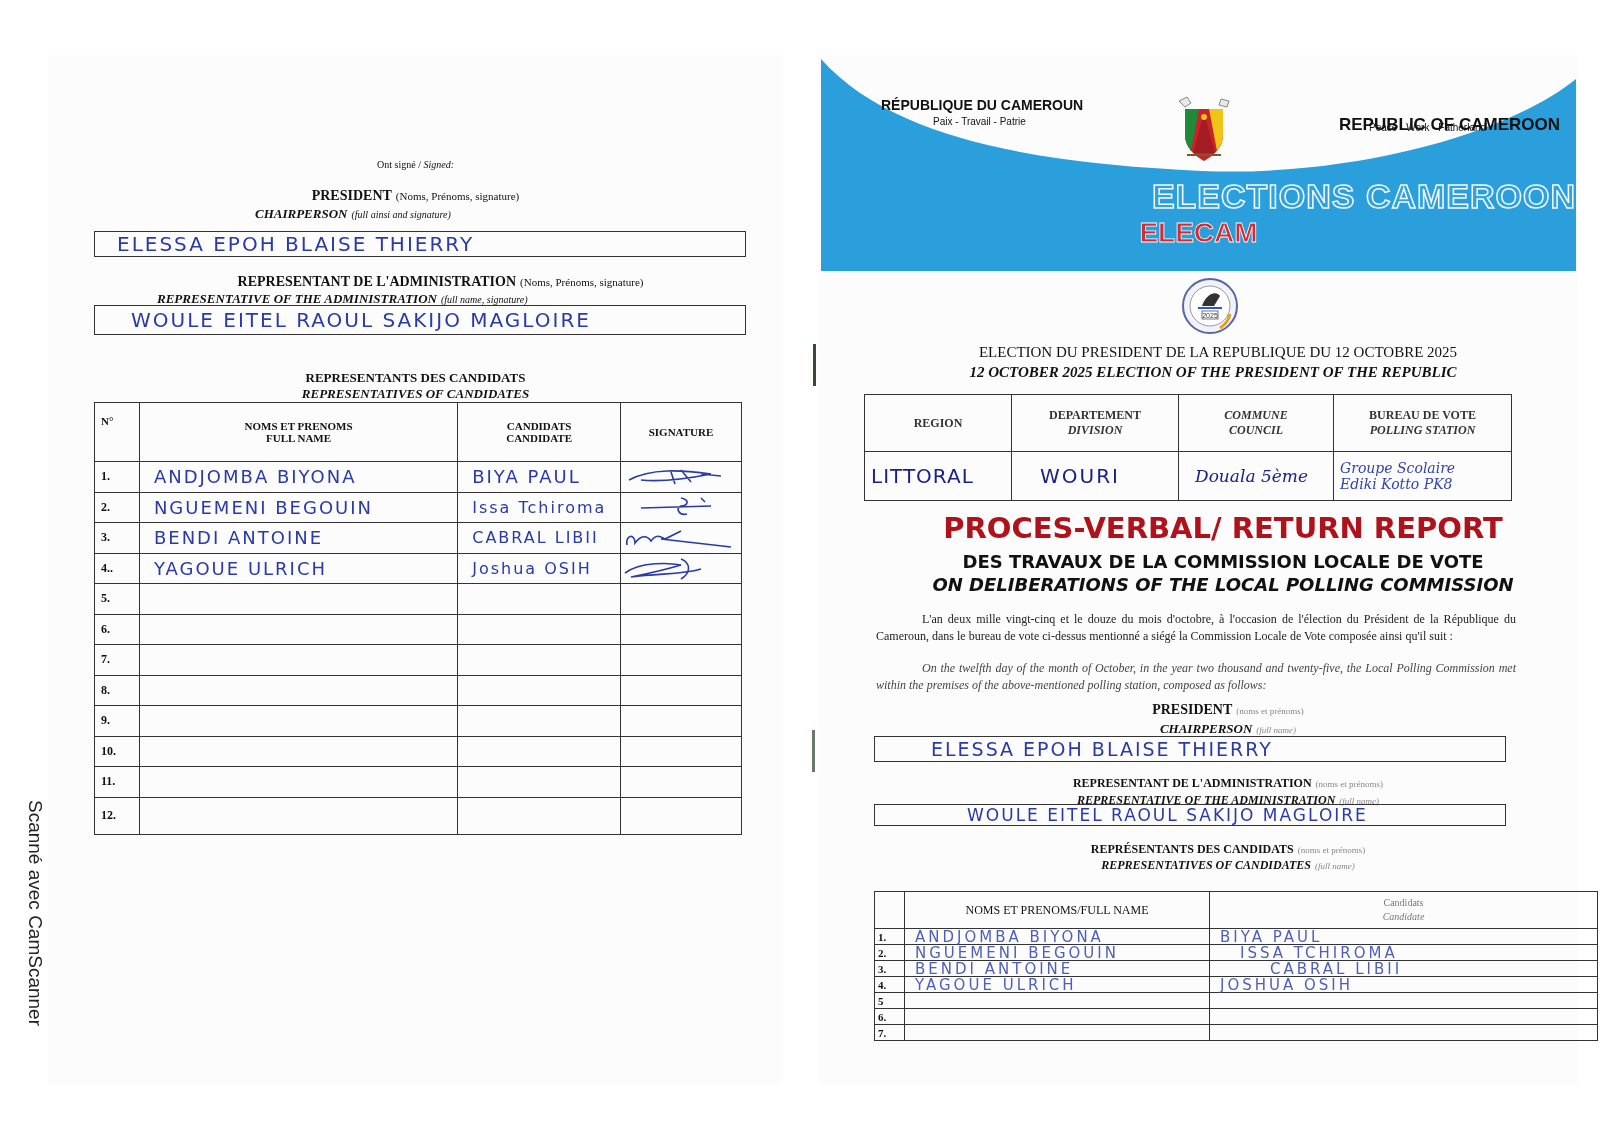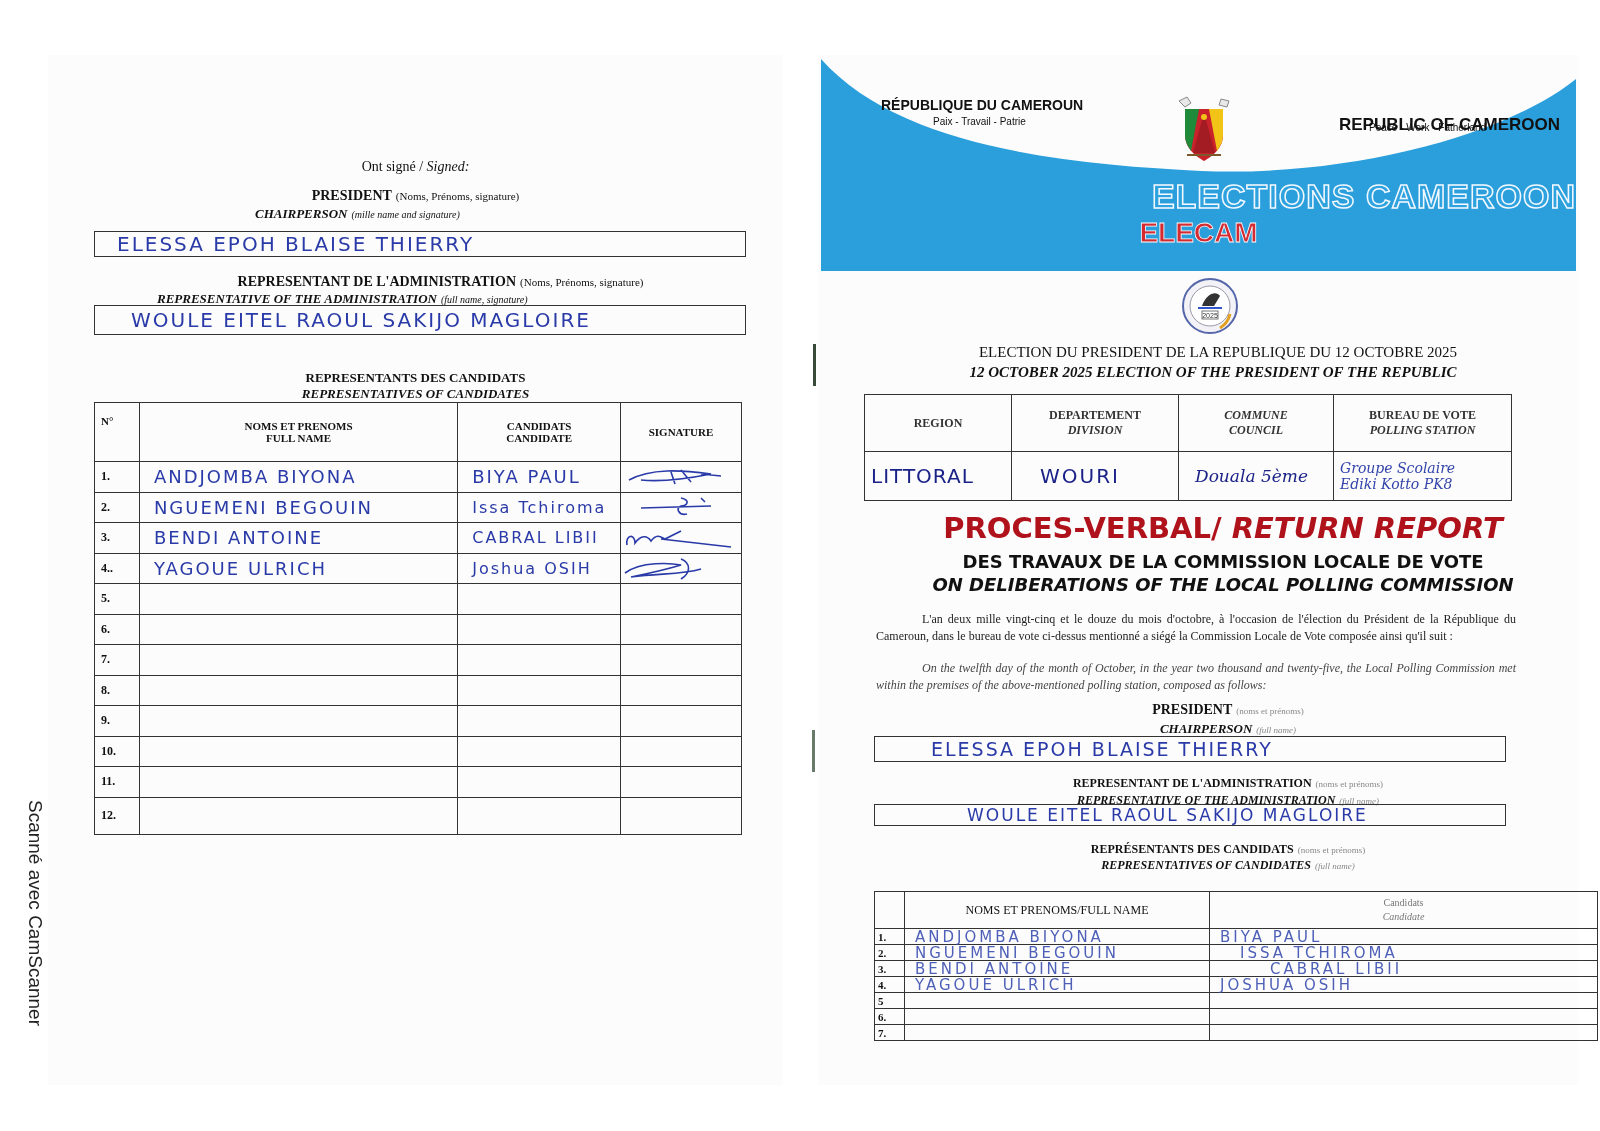--- a/index.html
+++ b/index.html
@@ -11,21 +11,21 @@
     #left-page { left: 48px; top: 55px; width: 735px; height: 1030px; background: #fbfcfb; }
     #right-page { left: 818px; top: 55px; width: 760px; height: 1030px; background: #fcfcfc; }
 
     .hand { font-family: "DejaVu Sans", sans-serif; color: #2a3aa8; letter-spacing: 2px; font-style: normal; }
     .hand-blur { color: #3b4fb0; opacity: 0.9; }
 
     .center { text-align: center; }
     .abs { position: absolute; }
 
     
-    .signed-title { left: 0; width: 735px; top: 104px; font-size: 14px; text-align: center; }
+    .signed-title { left: 0; width: 735px; top: 104px; font-size: 10px; text-align: center; }
     .lbl-bold { font-weight: bold; font-size: 14px; }
     .lbl-small { font-size: 11px; font-weight: normal; }
     .lbl-it { font-style: italic; font-weight: bold; font-size: 13px; }
     .lbl-it-small { font-style: italic; font-size: 10px; font-weight: normal; }
 
     .name-box { border: 1.5px solid #333; height: 26px; box-sizing: border-box; display: flex; align-items: center; padding-left: 22px; font-size: 20px; }
 
     table.rep { border-collapse: collapse; position: absolute; }
     table.rep td, table.rep th { border: 1.5px solid #333; padding: 0; }
     #left-table { left: 46px; top: 347px; width: 648px; }
@@ -54,21 +54,21 @@
     .election-line1 { left: 0; width: 760px; top: 289px; text-align: center; font-weight: normal; font-size: 15px; padding-left: 40px; box-sizing: border-box; }
     .election-line2 { left: 0; width: 760px; top: 309px; text-align: center; font-weight: bold; font-style: italic; font-size: 15px; padding-left: 30px; box-sizing: border-box; }
 
     #loc-table { left: 46px; top: 339px; width: 648px; }
     #loc-table th { height: 56px; font-size: 12px; font-weight: bold; color: #333; }
     #loc-table th .it { font-style: italic; }
     #loc-table td { height: 48px; font-size: 20px; padding-left: 6px; }
     #loc-table td.small { font-size: 14px; line-height: 16px; }
 
     .pv-title { left: 0; width: 760px; top: 456px; text-align: center; font-family: "DejaVu Sans", sans-serif; font-weight: bold; font-size: 29px; color: #b0121c; padding-left: 50px; box-sizing: border-box; }
-    .pv-title .it { font-style: italic; }
+    .pv-title .it { }
     .pv-sub1 { left: 0; width: 760px; top: 496px; text-align: center; font-family: "DejaVu Sans", sans-serif; font-weight: bold; font-size: 18px; padding-left: 50px; box-sizing: border-box; }
     .pv-sub2 { left: 0; width: 760px; top: 519px; text-align: center; font-family: "DejaVu Sans", sans-serif; font-weight: bold; font-style: italic; font-size: 18px; padding-left: 50px; box-sizing: border-box; }
 
     .para { left: 58px; width: 640px; font-size: 12px; line-height: 17px; text-align: justify; color: #222; }
     .para .indent { display: inline-block; width: 46px; }
     .para.en { font-style: italic; color: #444; }
 
     .r-label { left: 0; width: 760px; text-align: center; padding-left: 60px; box-sizing: border-box; }
     .r-name-box { position: absolute; left: 56px; width: 632px; height: 26px; border: 1.5px solid #333; box-sizing: border-box; display: flex; align-items: center; padding-left: 56px; font-size: 19px; }
 
@@ -95,21 +95,21 @@
   <div class="abs signed-title">
     <span>Ont signé / </span><i>Signed:</i>
   </div>
 
   <div class="abs center" style="left:0;width:735px;top:131px;">
     <span class="lbl-bold">PRESIDENT</span>
     <span class="lbl-small">(Noms, Prénoms, signature)</span>
   </div>
   <div class="abs" style="left:207px;top:149px;">
     <span class="lbl-it">CHAIRPERSON</span>
-    <span class="lbl-it-small">(mille name and signature)</span>
+    <span class="lbl-it-small">(full ainsi and signature)</span>
   </div>
   <div class="abs name-box hand" style="left:46px;top:176px;width:652px;">ELESSA EPOH BLAISE THIERRY</div>
 
   <div class="abs center" style="left:0;width:735px;top:217px;padding-left:50px;box-sizing:border-box;">
     <span class="lbl-bold">REPRESENTANT DE L'ADMINISTRATION</span>
     <span class="lbl-small">(Noms, Prénoms, signature)</span>
   </div>
   <div class="abs" style="left:109px;top:234px;">
     <span class="lbl-it">REPRESENTATIVE OF THE ADMINISTRATION</span>
     <span class="lbl-it-small">(full name, signature)</span>

